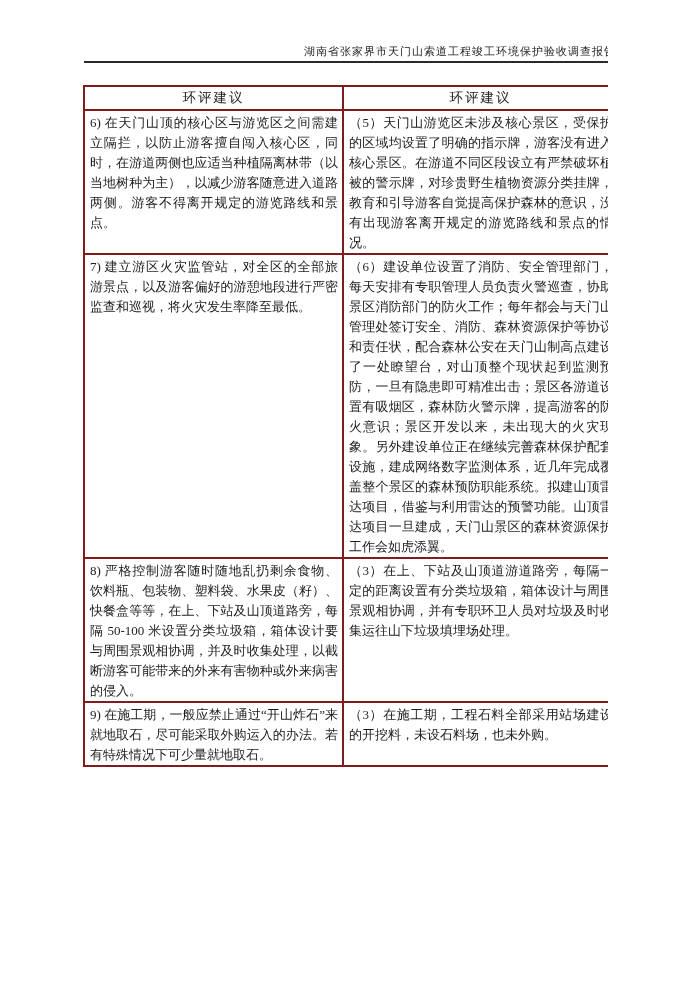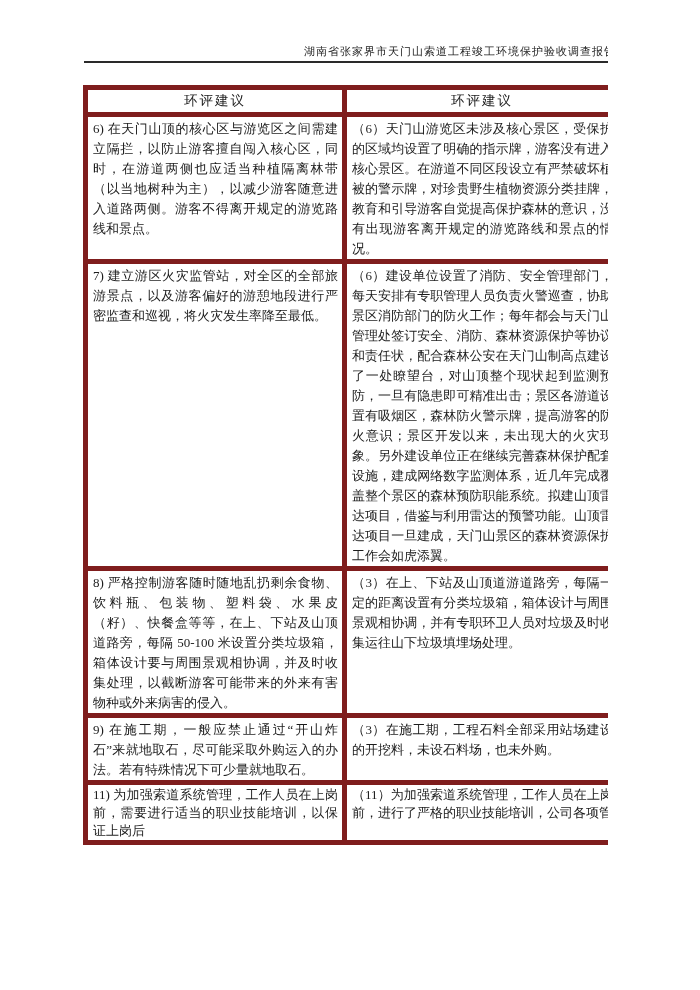--- a/index.html
+++ b/index.html
@@ -45,21 +45,21 @@
     left: 83px;
     top: 85px;
     width: 534px;
     border-collapse: collapse;
     table-layout: fixed;
     border: 1.5px solid #1e1e1e;
   }
   table.cmp col.c-left  { width: 259px; }
   table.cmp col.c-right { width: 275px; }
   table.cmp td, table.cmp th {
-    border: 5px solid #7f1d1d;
+    border: 2px solid #7f1d1d;
     vertical-align: top;
     font-weight: normal;
     font-size: 13px;
     line-height: 20px;
     padding: 2px 4px 0 5px;
     text-align: justify;
     text-justify: inter-character;
     overflow: hidden;
     word-break: break-all;
   }
@@ -103,36 +103,32 @@
       <col class="c-left">
       <col class="c-right">
     </colgroup>
     <tbody>
       <tr class="h-header">
         <th>环评建议</th>
         <th>环评建议</th>
       </tr>
       <tr class="h-r2">
         <td>6) 在天门山顶的核心区与游览区之间需建立隔拦，以防止游客擅自闯入核心区，同时，在游道两侧也应适当种植隔离林带（以当地树种为主），以减少游客随意进入道路两侧。游客不得离开规定的游览路线和景点。</td>
-        <td>（6）天门山游览区未涉及核心景区，受保护的区域均设置了明确的指示牌，游客没有进入核心景区。在游道不同区段设立有严禁破坏植被的警示牌，对珍贵野生植物资源分类挂牌，教育和引导游客自觉提高保护森林的意识，没有出现游客离开规定的游览路线和景点的情况。</td>
+        <td>（5）天门山游览区未涉及核心景区，受保护的区域均设置了明确的指示牌，游客没有进入核心景区。在游道不同区段设立有严禁破坏植被的警示牌，对珍贵野生植物资源分类挂牌，教育和引导游客自觉提高保护森林的意识，没有出现游客离开规定的游览路线和景点的情况。</td>
       </tr>
       <tr class="h-r3">
         <td>7) 建立游区火灾监管站，对全区的全部旅游景点，以及游客偏好的游憩地段进行严密监查和巡视，将火灾发生率降至最低。</td>
         <td>（6）建设单位设置了消防、安全管理部门，每天安排有专职管理人员负责火警巡查，协助景区消防部门的防火工作；每年都会与天门山管理处签订安全、消防、森林资源保护等协议和责任状，配合森林公安在天门山制高点建设了一处瞭望台，对山顶整个现状起到监测预防，一旦有隐患即可精准出击；景区各游道设置有吸烟区，森林防火警示牌，提高游客的防火意识；景区开发以来，未出现大的火灾现象。另外建设单位正在继续完善森林保护配套设施，建成网络数字监测体系，近几年完成覆盖整个景区的森林预防职能系统。拟建山顶雷达项目，借鉴与利用雷达的预警功能。山顶雷达项目一旦建成，天门山景区的森林资源保护工作会如虎添翼。</td>
       </tr>
       <tr class="h-r4">
         <td>8) 严格控制游客随时随地乱扔剩余食物、饮料瓶、包装物、塑料袋、水果皮（籽）、快餐盒等等，在上、下站及山顶道路旁，每隔 50-100 米设置分类垃圾箱，箱体设计要与周围景观相协调，并及时收集处理，以截断游客可能带来的外来有害物种或外来病害的侵入。</td>
         <td>（3）在上、下站及山顶道游道路旁，每隔一定的距离设置有分类垃圾箱，箱体设计与周围景观相协调，并有专职环卫人员对垃圾及时收集运往山下垃圾填埋场处理。</td>
       </tr>
       <tr class="h-r5">
         <td>9) 在施工期，一般应禁止通过“开山炸石”来就地取石，尽可能采取外购运入的办法。若有特殊情况下可少量就地取石。</td>
         <td>（3）在施工期，工程石料全部采用站场建设的开挖料，未设石料场，也未外购。</td>
       </tr>
-      <tr class="h-r7">
-        <td>11) 为加强索道系统管理，工作人员在上岗前，需要进行适当的职业技能培训，以保证上岗后</td>
-        <td>（11）为加强索道系统管理，工作人员在上岗前，进行了严格的职业技能培训，公司各项管</td>
-      </tr>
     </tbody>
   </table>
 
   <div class="page-number">82</div>
 
 </div>
 
 </body></html>

